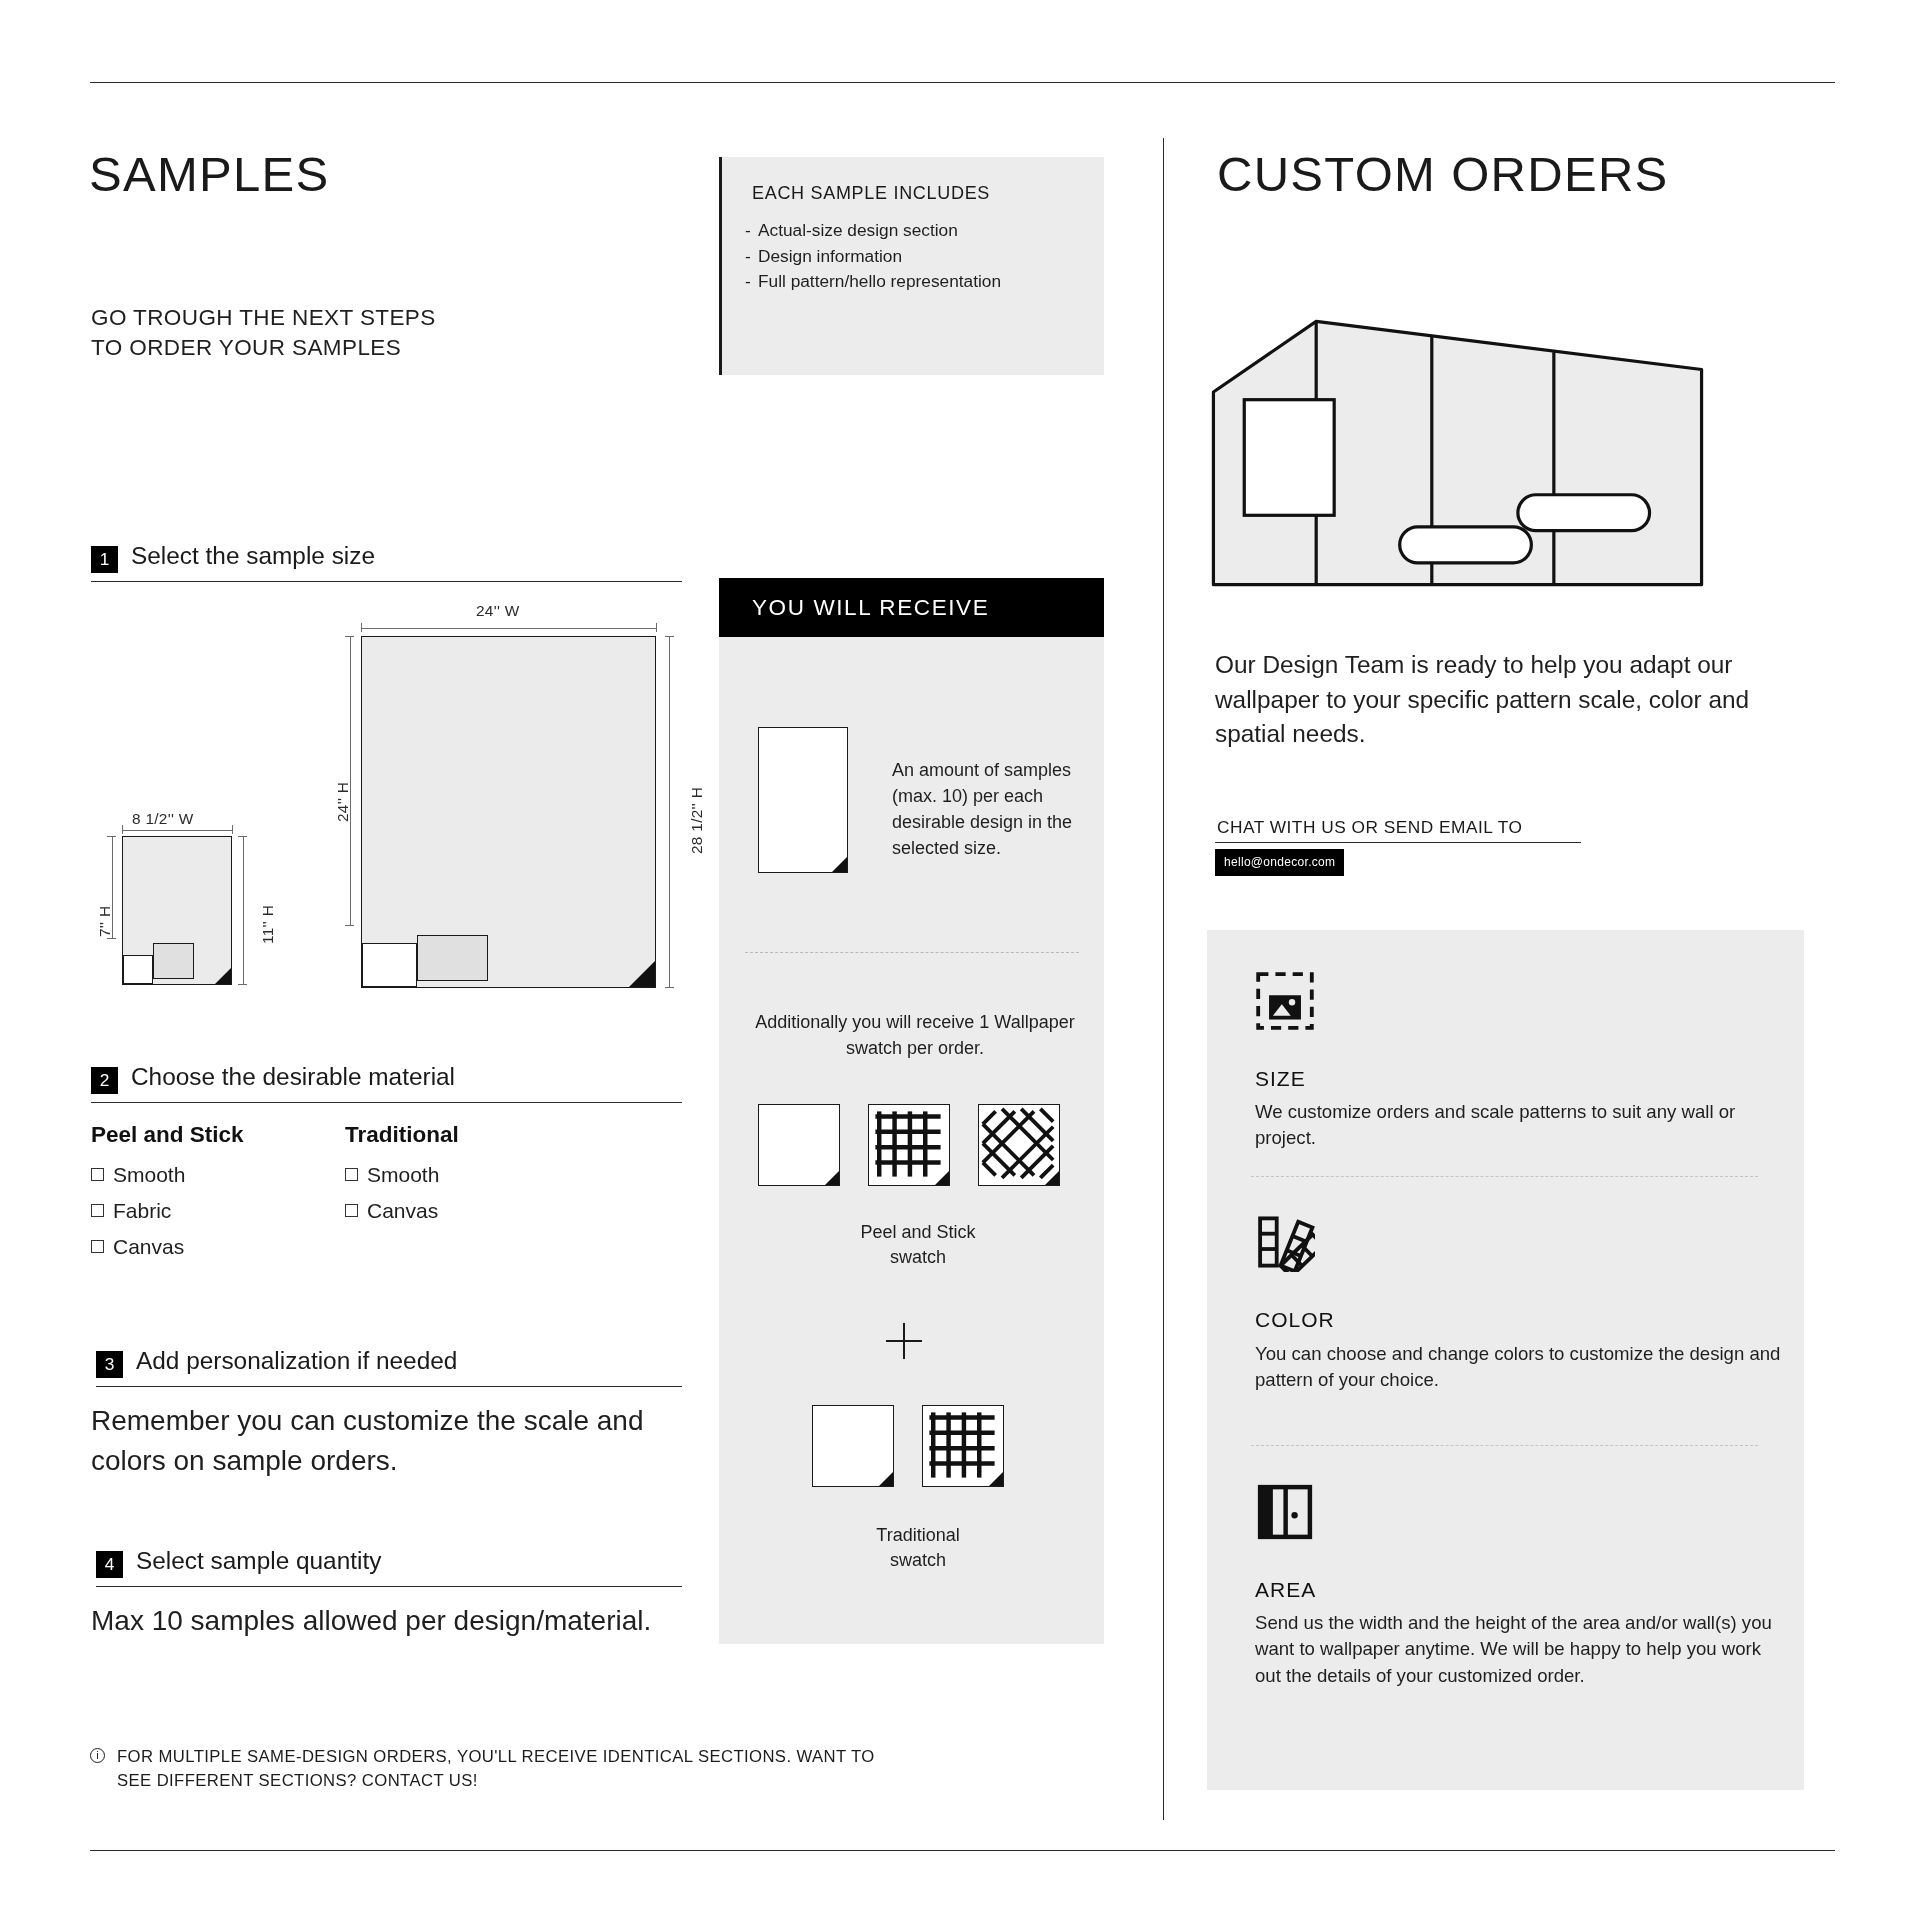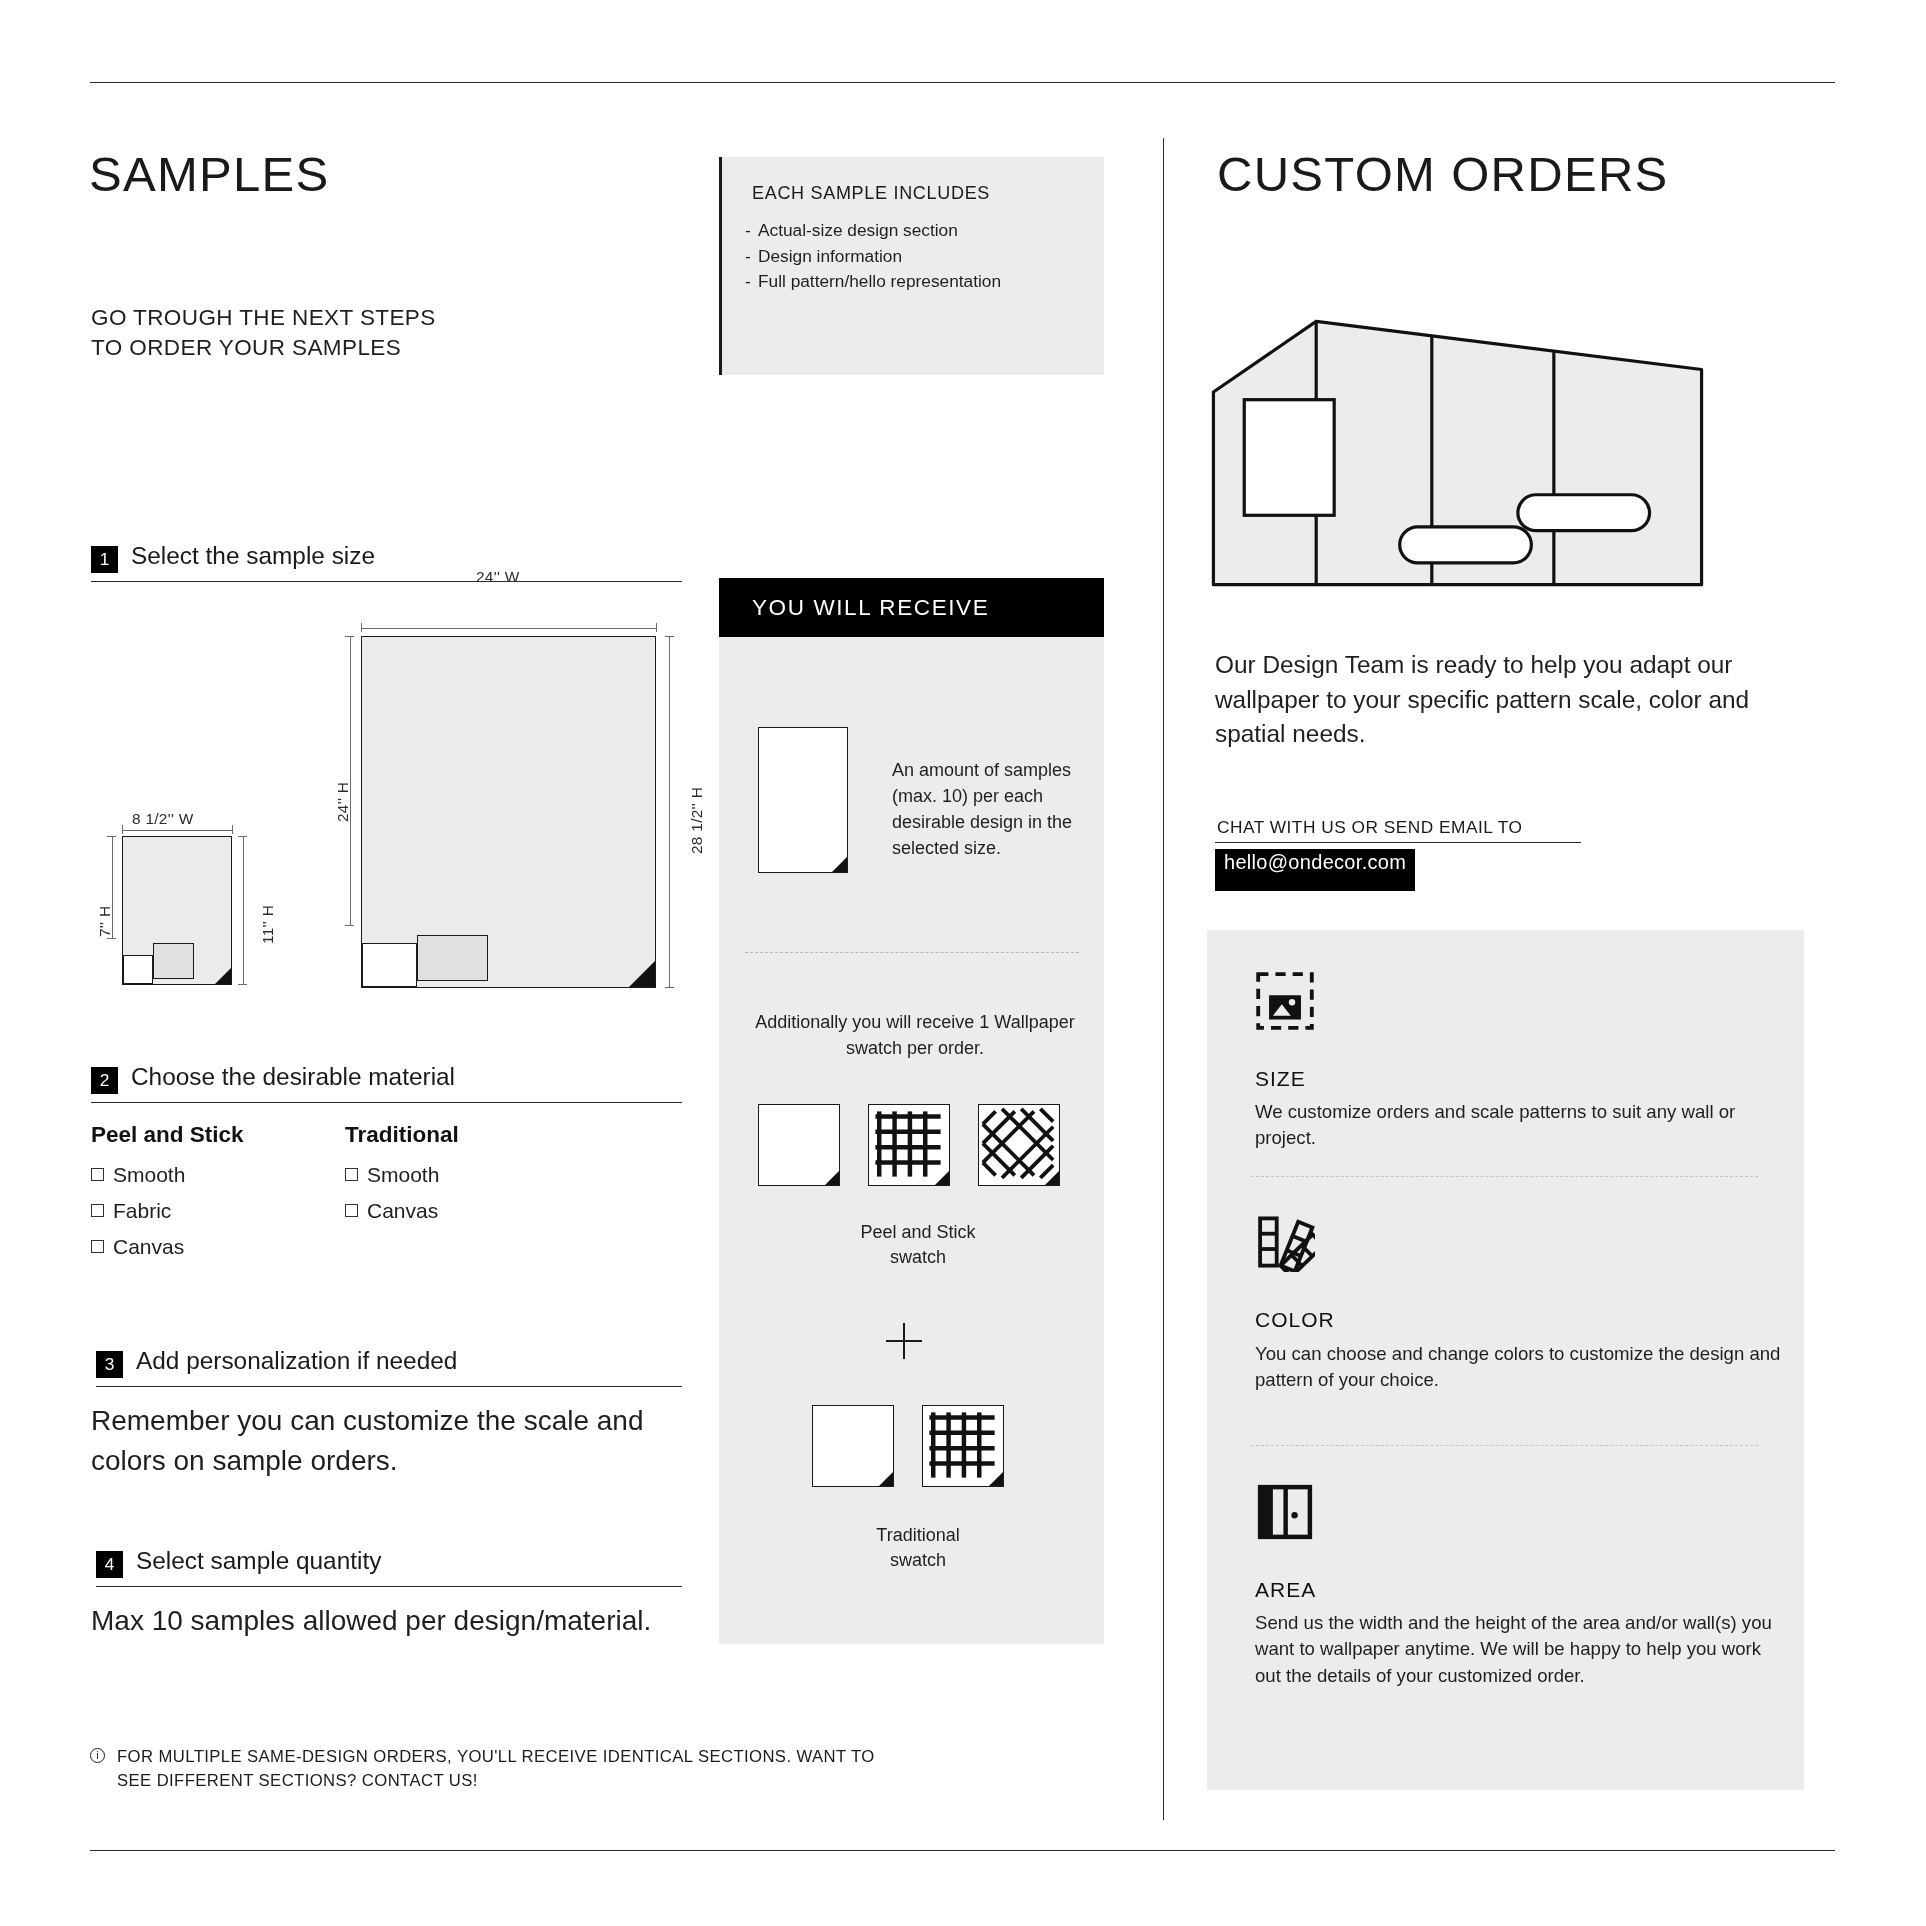--- a/index.html
+++ b/index.html
@@ -388,24 +388,24 @@
   }
   .chat-rule {
     position: absolute;
     left: 1215px; top: 842px;
     width: 366px; height: 1.3px;
     background: #2b2b2b;
   }
   .email-chip {
     position: absolute;
     left: 1215px; top: 849px;
-    height: 42px;
+    height: 27px;
     background: #000000;
     color: #ffffff;
-    font-size: 20px;
+    font-size: 12px;
     line-height: 27px;
     padding: 0 9px;
     letter-spacing: 0.3px;
   }
 
   .feature-panel {
     position: absolute;
     left: 1207px; top: 930px;
     width: 597px; height: 860px;
     background: #ececec;
@@ -464,21 +464,21 @@
         <span>Full pattern/hello representation</span>
       </div>
   </div>
 
   <div class="step" style="left:91px; top:546px; width:591px;">
     <div class="step-num">1</div>
     <div class="step-label">Select the sample size</div>
     <div class="step-rule" style="width:591px;"></div>
   </div>
 
-  <div class="dim-label" style="left:476px; top:568px;text-align:right;">24'' W</div>
+  <div class="dim-label" style="left:476px; top:602px;text-align:right;">24'' W</div>
   <div class="dim-line-h" style="left:361px; top:628px; width:295px;"></div>
   <div class="tick-v" style="left:361px; top:623px;"></div>
   <div class="tick-v" style="left:656px; top:623px;"></div>
 
   <div class="dim-label dim-vert" style="left:334px; top:822px;">24'' H</div>
   <div class="dim-line-v" style="left:350px; top:636px; height:290px;"></div>
   <div class="tick-h" style="left:345px; top:636px;"></div>
   <div class="tick-h" style="left:345px; top:925px;"></div>
 
   <div class="dim-label dim-vert" style="left:688px; top:854px;">28 1/2'' H</div>

